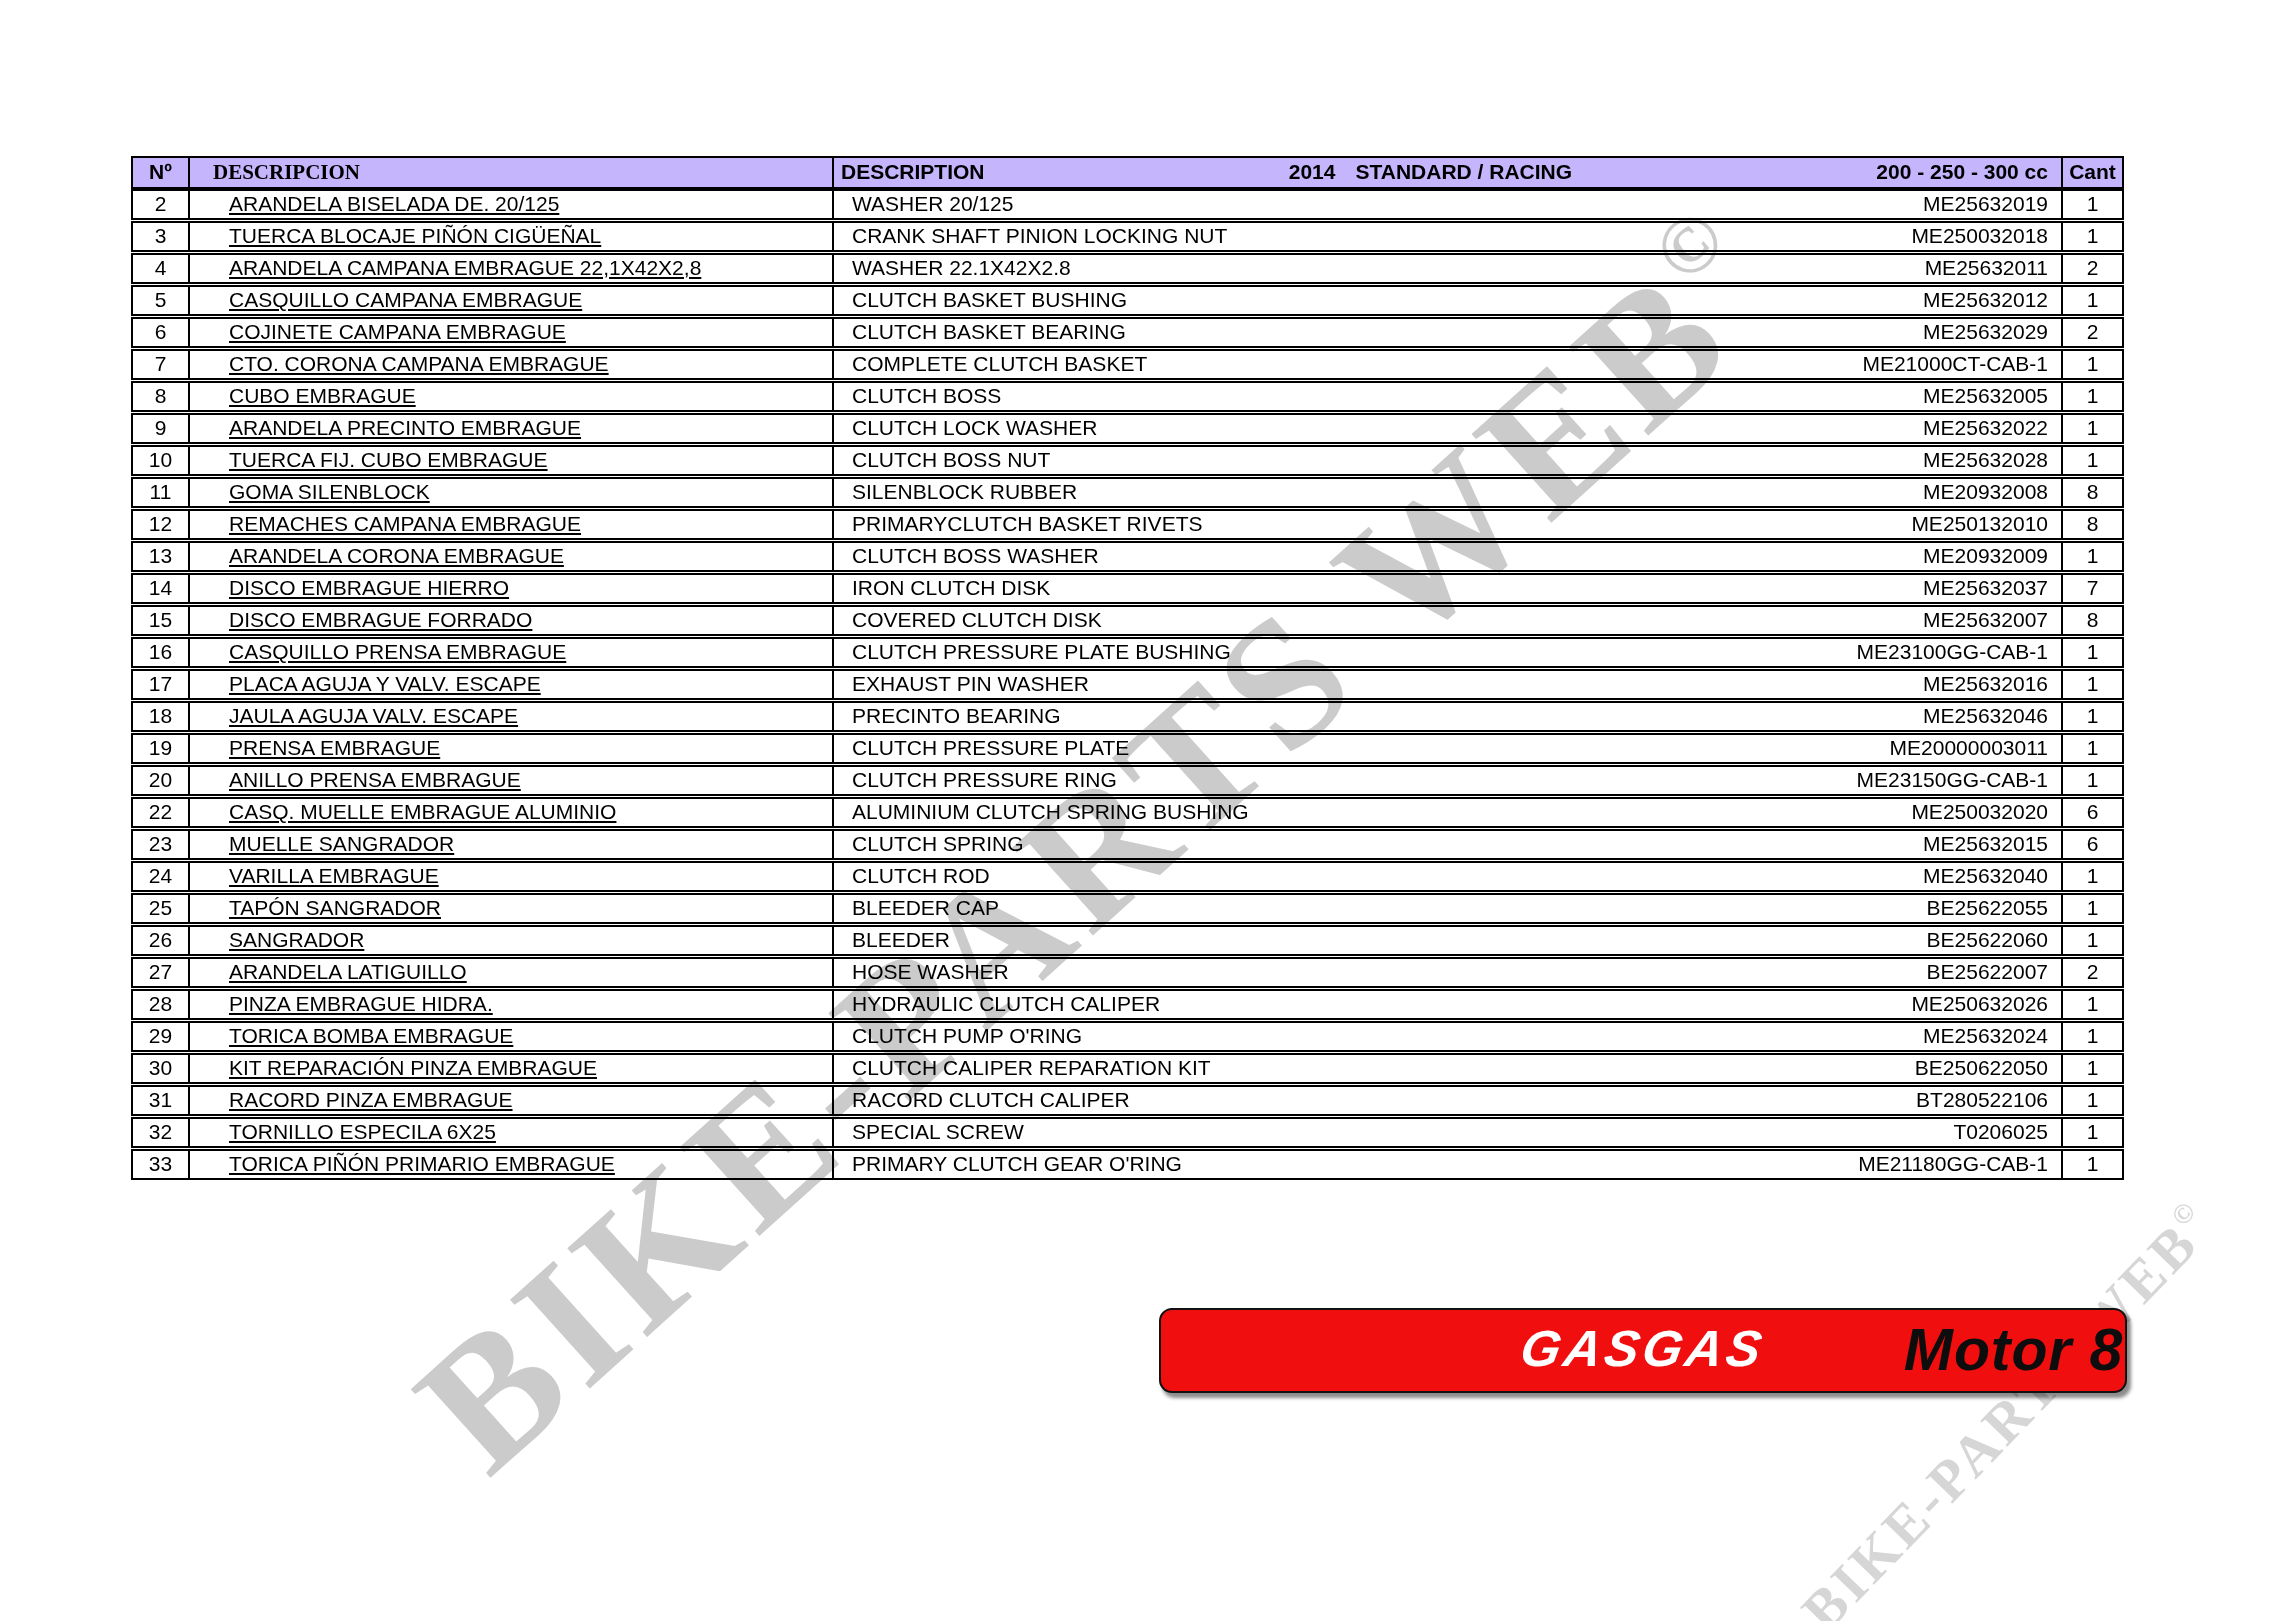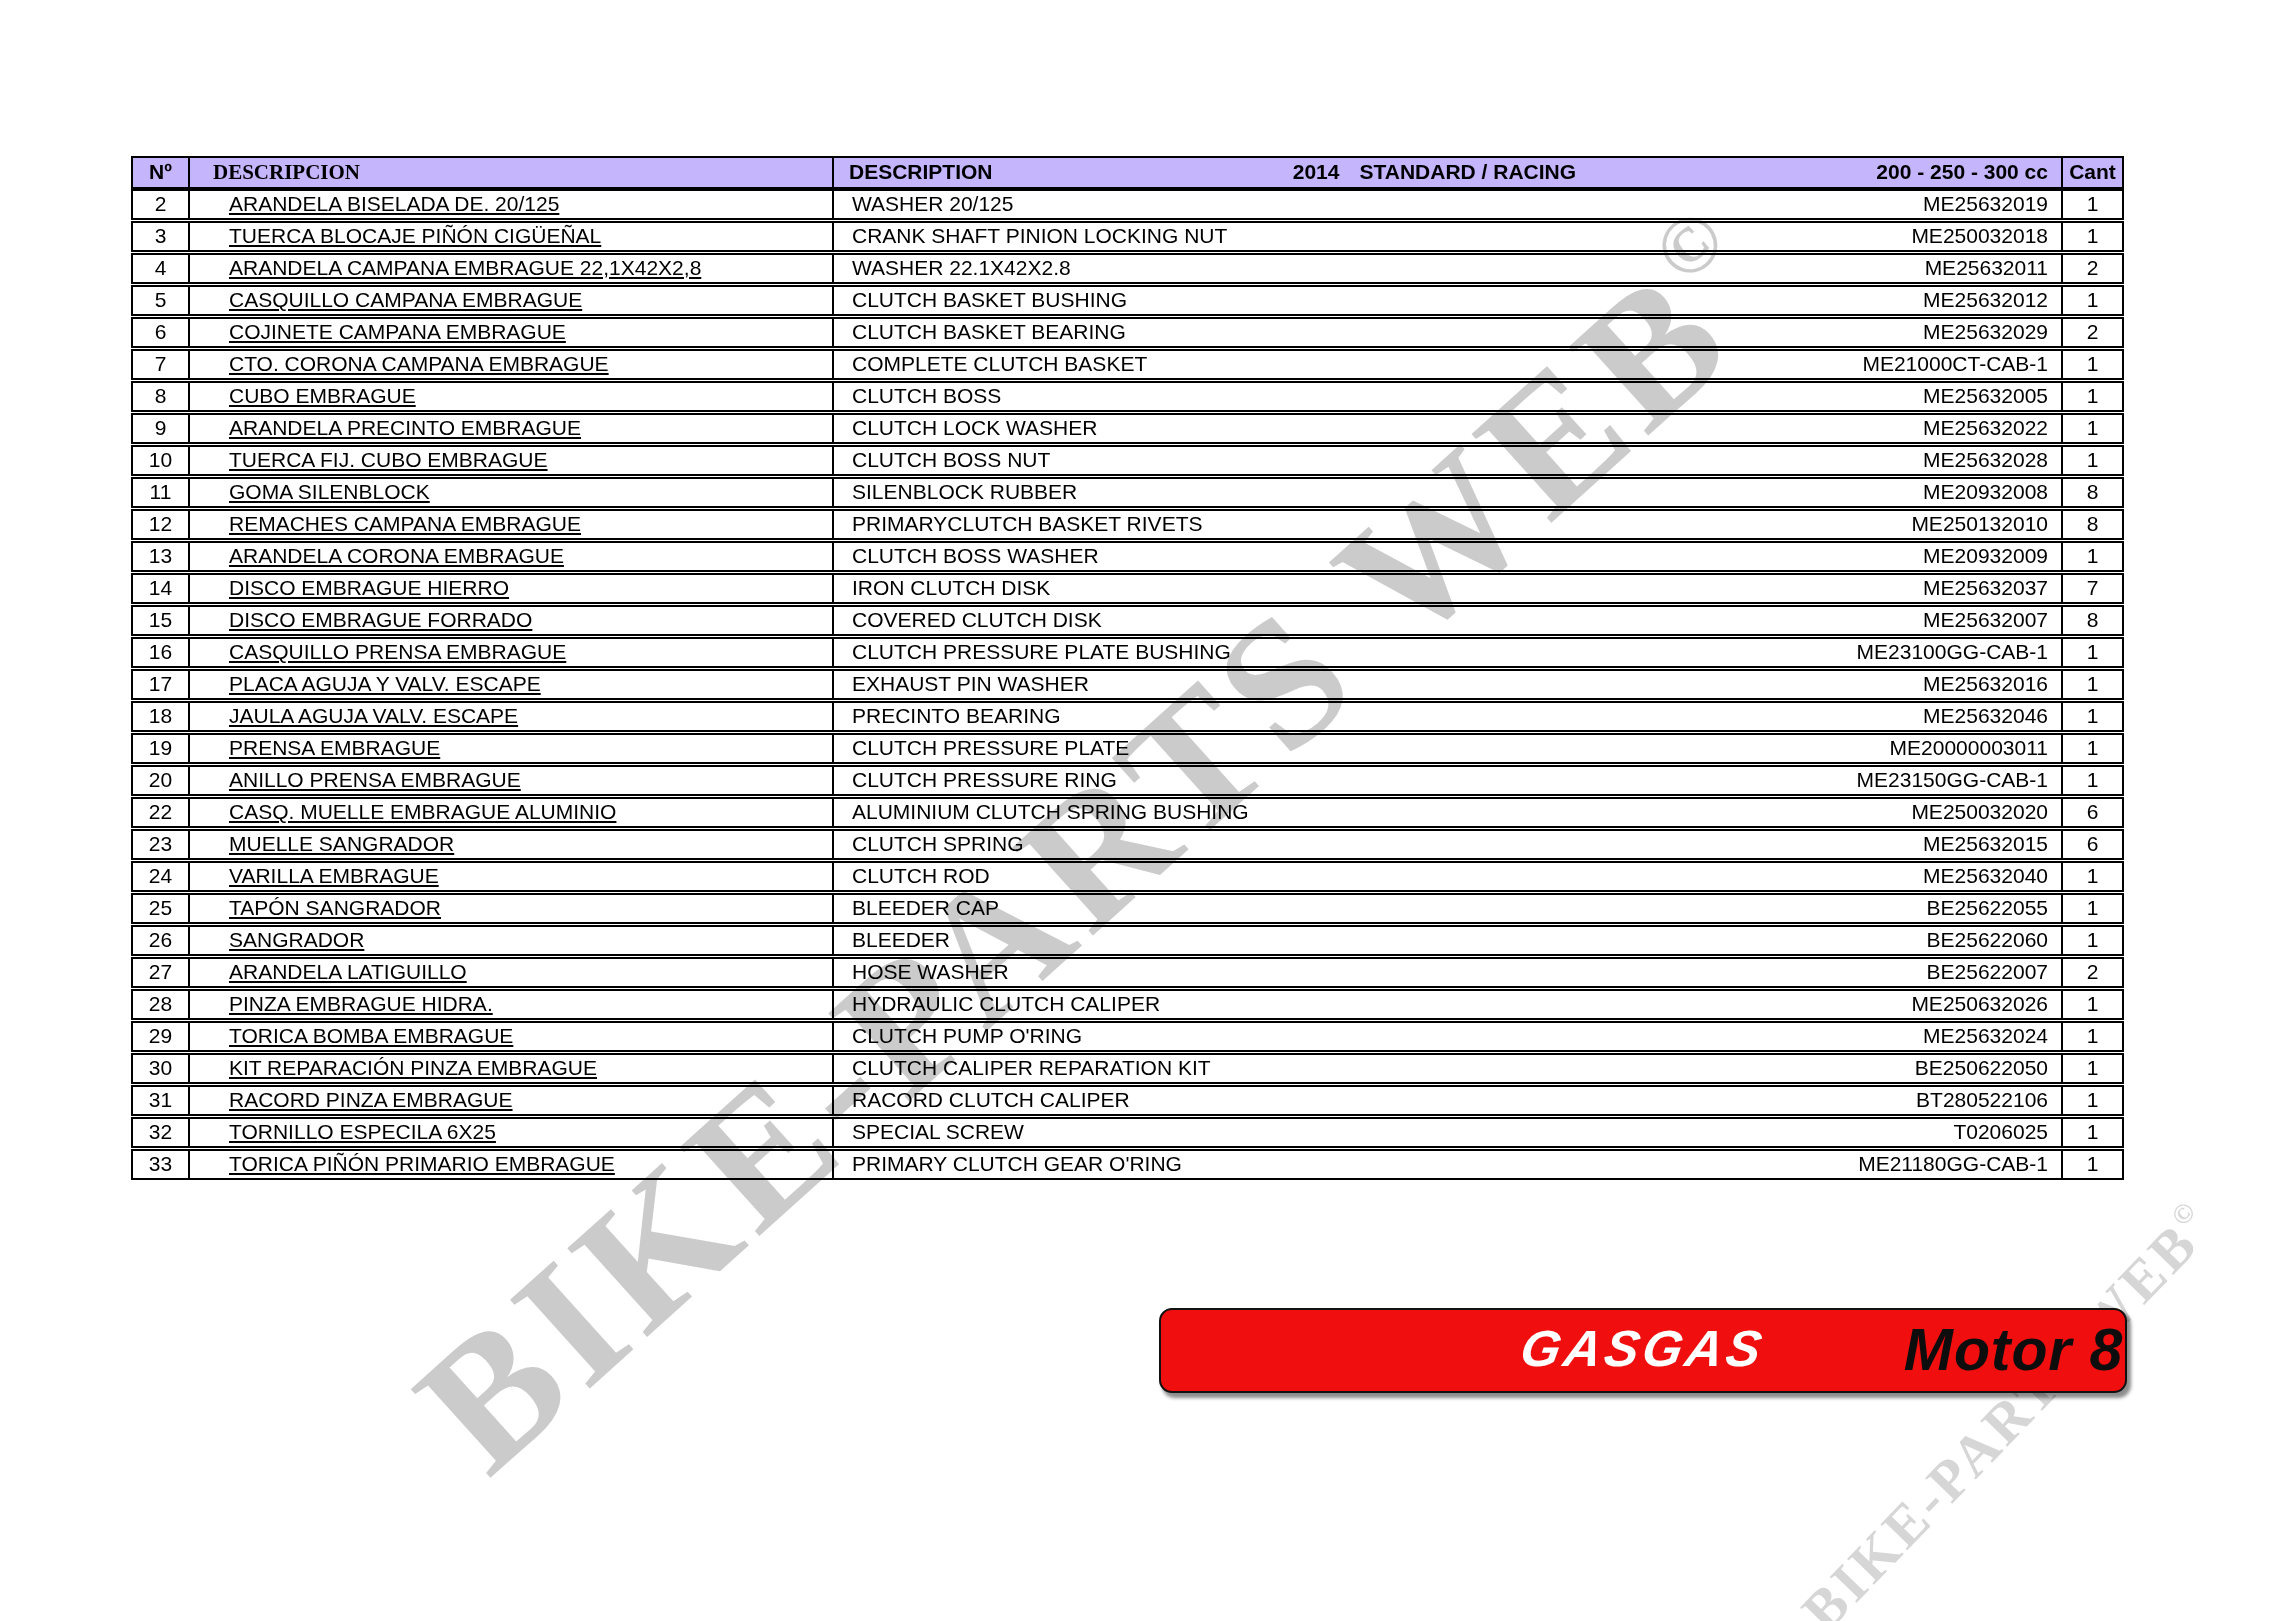--- a/index.html
+++ b/index.html
@@ -104,21 +104,21 @@
     padding-right:13px;
   }
   .cell-cant{ text-align:center; }
 
   th.h-num{ text-align:center; }
   th.h-es{ padding-left:23px;font-family:Liberation Serif, serif; }
   .h-en-flex{
     display:flex;
     justify-content:space-between;
     align-items:flex-start;
-    padding-left:15px;
+    padding-left:7px;
     padding-right:13px;
   }
   .h-mid{ white-space:pre; }
   .h-mid .h-year{ margin-right:20px; }
   th.h-cant{ text-align:center; }
 
   
   .banner{
     position:absolute;
     left:1159px;top:1308px;

